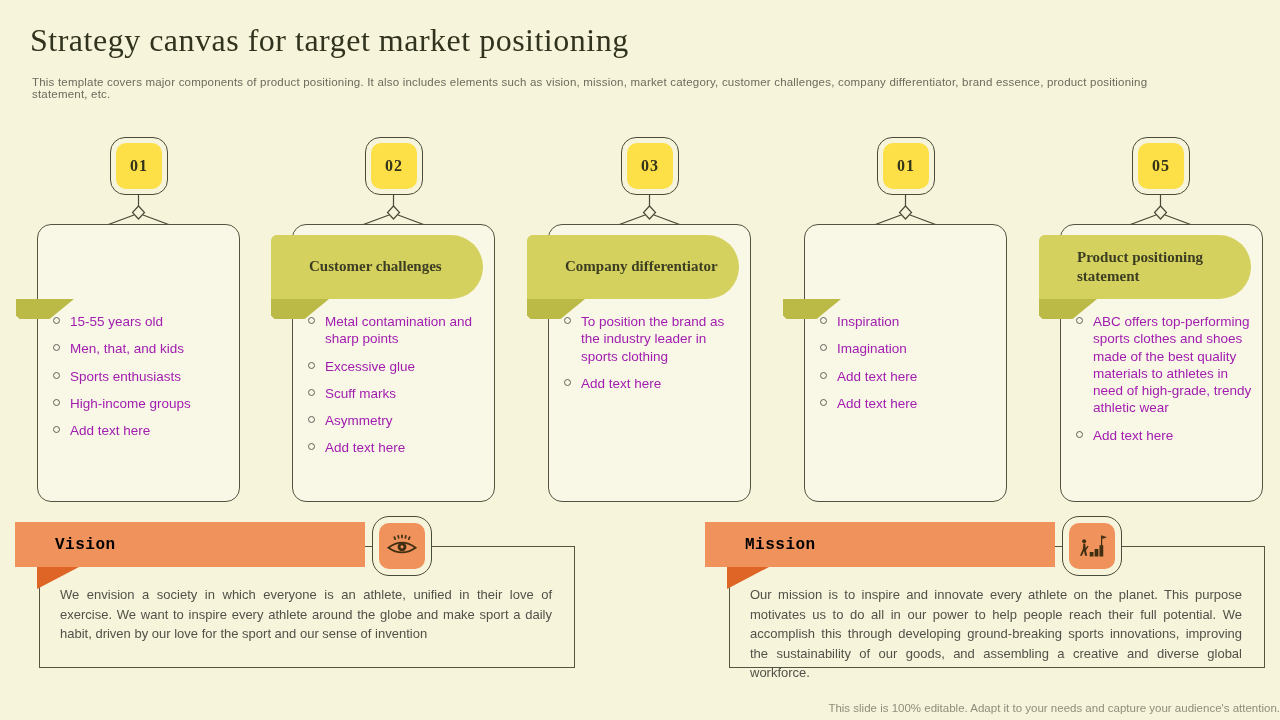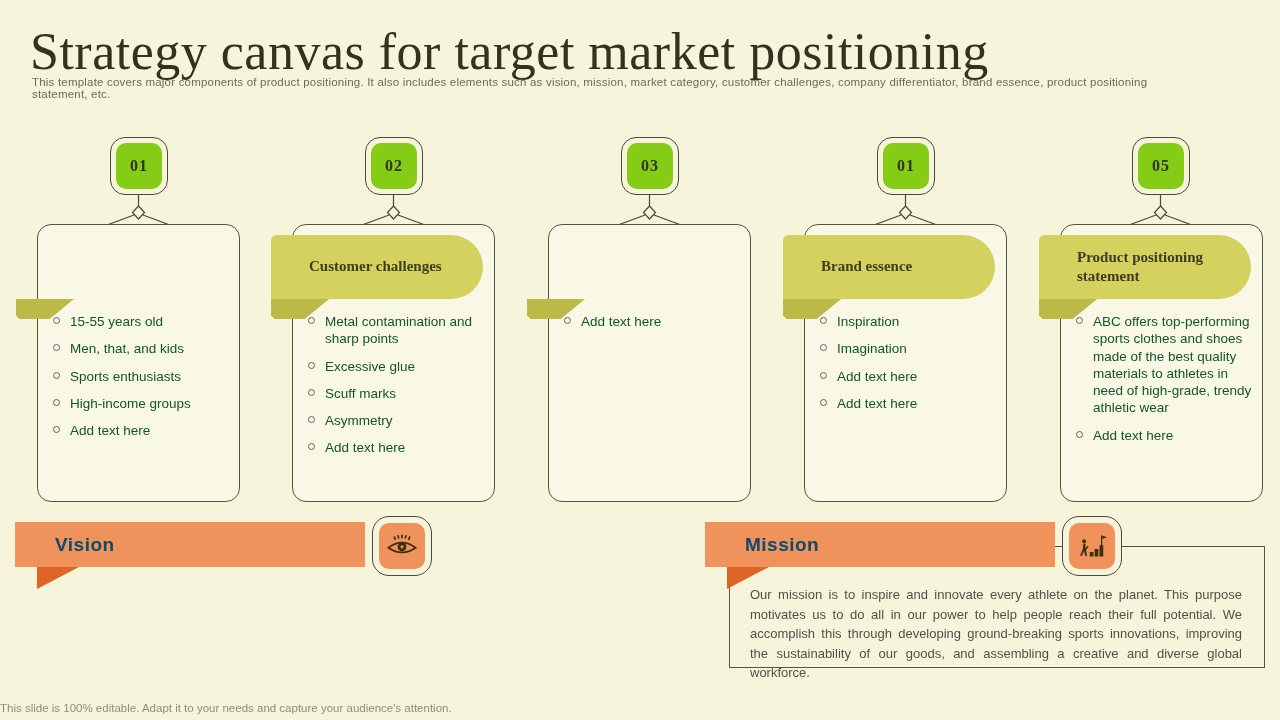--- a/index.html
+++ b/index.html
@@ -8,36 +8,36 @@
 
   .slide {
     position: relative; width: 1280px; height: 720px;
     background: #f6f4da; overflow: hidden;
   }
 
   
   .title {
     position: absolute; left: 30px; top: 22px;
     font-family: "Liberation Serif", serif;
-    font-size: 52px; font-weight: 500; color: #31331e; letter-spacing: .5px;
+    font-size: 32px; font-weight: 500; color: #31331e; letter-spacing: .5px;
   }
   .subtitle {
     position: absolute; left: 32px; top: 76px; width: 1130px;
     font-size: 11.5px; color: #6c6b5d; letter-spacing: .2px;
   }
 
   
   .badge-outer {
     position: absolute; top: 137px; width: 58px; height: 58px;
     border: 1.4px solid #4a4a38; border-radius: 15px;
     display: flex; align-items: center; justify-content: center;
     background: #f6f4da; z-index: 3;
   }
   .badge-inner {
-    width: 46px; height: 46px; background: #84cc16; border-radius: 10px;
+    width: 46px; height: 46px; background: #fde047; border-radius: 10px;
     display: flex; align-items: center; justify-content: center;
     font-family: "Liberation Serif", serif; font-weight: bold;
     font-size: 16px; color: #33331c; letter-spacing: 1px;
   }
   .connector { position: absolute; top: 195px; width: 203px; height: 30px; z-index: 1; }
 
   
   .card {
     position: absolute; top: 224px; width: 203px; height: 278px;
     background: #f9f8e6; border: 1.2px solid #55543f; border-radius: 14px;
@@ -56,61 +56,61 @@
   .pill-fold {
     position: absolute; top: 74px; left: -22px; width: 58px; height: 20px;
     background: #bcba46; z-index: 3;
     clip-path: polygon(0 0, 100% 0, 58% 100%, 6% 100%, 0 82%);
   }
   .card ul {
     position: absolute; top: 88px; left: 15px; right: 10px; list-style: none;
   }
   .card li {
     display: flex; gap: 10px; margin-bottom: 10px;
-    font-size: 13.5px; line-height: 1.28; color: #14532d;
+    font-size: 13.5px; line-height: 1.28; color: #a21caf;
   }
   .dot {
     flex: 0 0 auto; width: 7px; height: 7px; margin-top: 4px;
     border: 1.4px solid #62625a; border-radius: 50%;
   }
 
   
   .vm-box {
     position: absolute; top: 546px; width: 536px; height: 122px;
     border: 1.2px solid #55543f; background: transparent; z-index: 1;
   }
   .vm-box p {
     padding: 38px 22px 0 20px; font-size: 13px; line-height: 1.5;
     color: #51514a; text-align: justify;
   }
   .vm-banner {
     position: absolute; top: 522px; width: 350px; height: 45px;
     background: #f0925c; display: flex; align-items: center; z-index: 2;
   }
   .vm-banner span {
-    padding-left: 40px; font-family: Liberation Sans, sans-serif;
-    font-weight: bold; font-size: 19px; color: #0c4a6e; letter-spacing: .5px;
+    padding-left: 40px; font-family: Liberation Mono, monospace;
+    font-weight: bold; font-size: 16px; color: #000000; letter-spacing: .5px;
   }
   .vm-fold {
     position: absolute; top: 567px; width: 42px; height: 22px;
     background: #de6526; clip-path: polygon(0 0, 100% 0, 0 100%); z-index: 2;
   }
   .vm-icon-outer {
     position: absolute; top: 516px; width: 60px; height: 60px;
     background: #f6f4da; border: 1.5px solid #4a4a38; border-radius: 17px;
     display: flex; align-items: center; justify-content: center; z-index: 3;
   }
   .vm-icon-inner {
     width: 46px; height: 46px; background: #f0925c; border-radius: 10px;
     display: flex; align-items: center; justify-content: center;
   }
 
   
   .footer {
-    position: absolute; left: 0; right: 0; top: 702px; text-align: left;
+    position: absolute; left: 0; right: 0; top: 702px; text-align: right;
     font-size: 11.5px; color: #8f8e7c;
   }
 </style>
 </head>
 <body>
 
 <div class="slide">
 
   <div class="title">Strategy canvas for target market positioning</div>
   <div class="subtitle">This template covers major components of product positioning. It also includes elements such as vision, mission, market category, customer challenges, company differentiator, brand essence, product positioning statement, etc.</div>
@@ -221,33 +221,37 @@
           <span>Asymmetry</span>
         </li>
       <li>
           <span class="dot"></span>
           <span>Add text here</span>
         </li>
     </ul>
   </div>
 
   <div class="card" style="left:548px">
-    <div class="pill-fold"></div>
-    <ul>
+    <div class="pill">
+        <span>Company differentiator</span>
+      </div>
+    <div class="pill-fold"></div>
+    <ul>
+      <li>
+          <span class="dot"></span>
+          <span>To position the brand as the industry leader in sports clothing</span>
+        </li>
       <li>
           <span class="dot"></span>
           <span>Add text here</span>
         </li>
     </ul>
   </div>
 
   <div class="card" style="left:804px">
-    <div class="pill">
-        <span>Brand essence</span>
-      </div>
     <div class="pill-fold"></div>
     <ul>
       <li>
           <span class="dot"></span>
           <span>Inspiration</span>
         </li>
       <li>
           <span class="dot"></span>
           <span>Imagination</span>
         </li>
@@ -272,20 +276,23 @@
           <span class="dot"></span>
           <span>ABC offers top-performing sports clothes and shoes made of the best quality materials to athletes in need of high-grade, trendy athletic wear</span>
         </li>
       <li>
           <span class="dot"></span>
           <span>Add text here</span>
         </li>
     </ul>
   </div>
 
+  <div class="vm-box" style="left:39px">
+    <p>We envision a society in which everyone is an athlete, unified in their love of exercise. We want to inspire every athlete around the globe and make sport a daily habit, driven by our love for the sport and our sense of invention</p>
+  </div>
   <div class="vm-banner" style="left:15px">
     <span>Vision</span>
   </div>
   <div class="vm-fold" style="left:37px"></div>
   <div class="vm-icon-outer" style="left:372px">
     <div class="vm-icon-inner">
       <svg width="34" height="26" viewBox="0 0 40 30" fill="none" stroke="#3e2f12" stroke-width="2" stroke-linecap="round">
         <path d="M4,17 Q20,5 36,17 Q20,28 4,17 Z"></path>
         <circle cx="20" cy="16" r="5.2" fill="#3e2f12" stroke="none"></circle>
         <circle cx="20" cy="16" r="1.8" fill="#f0925c" stroke="none"></circle>

